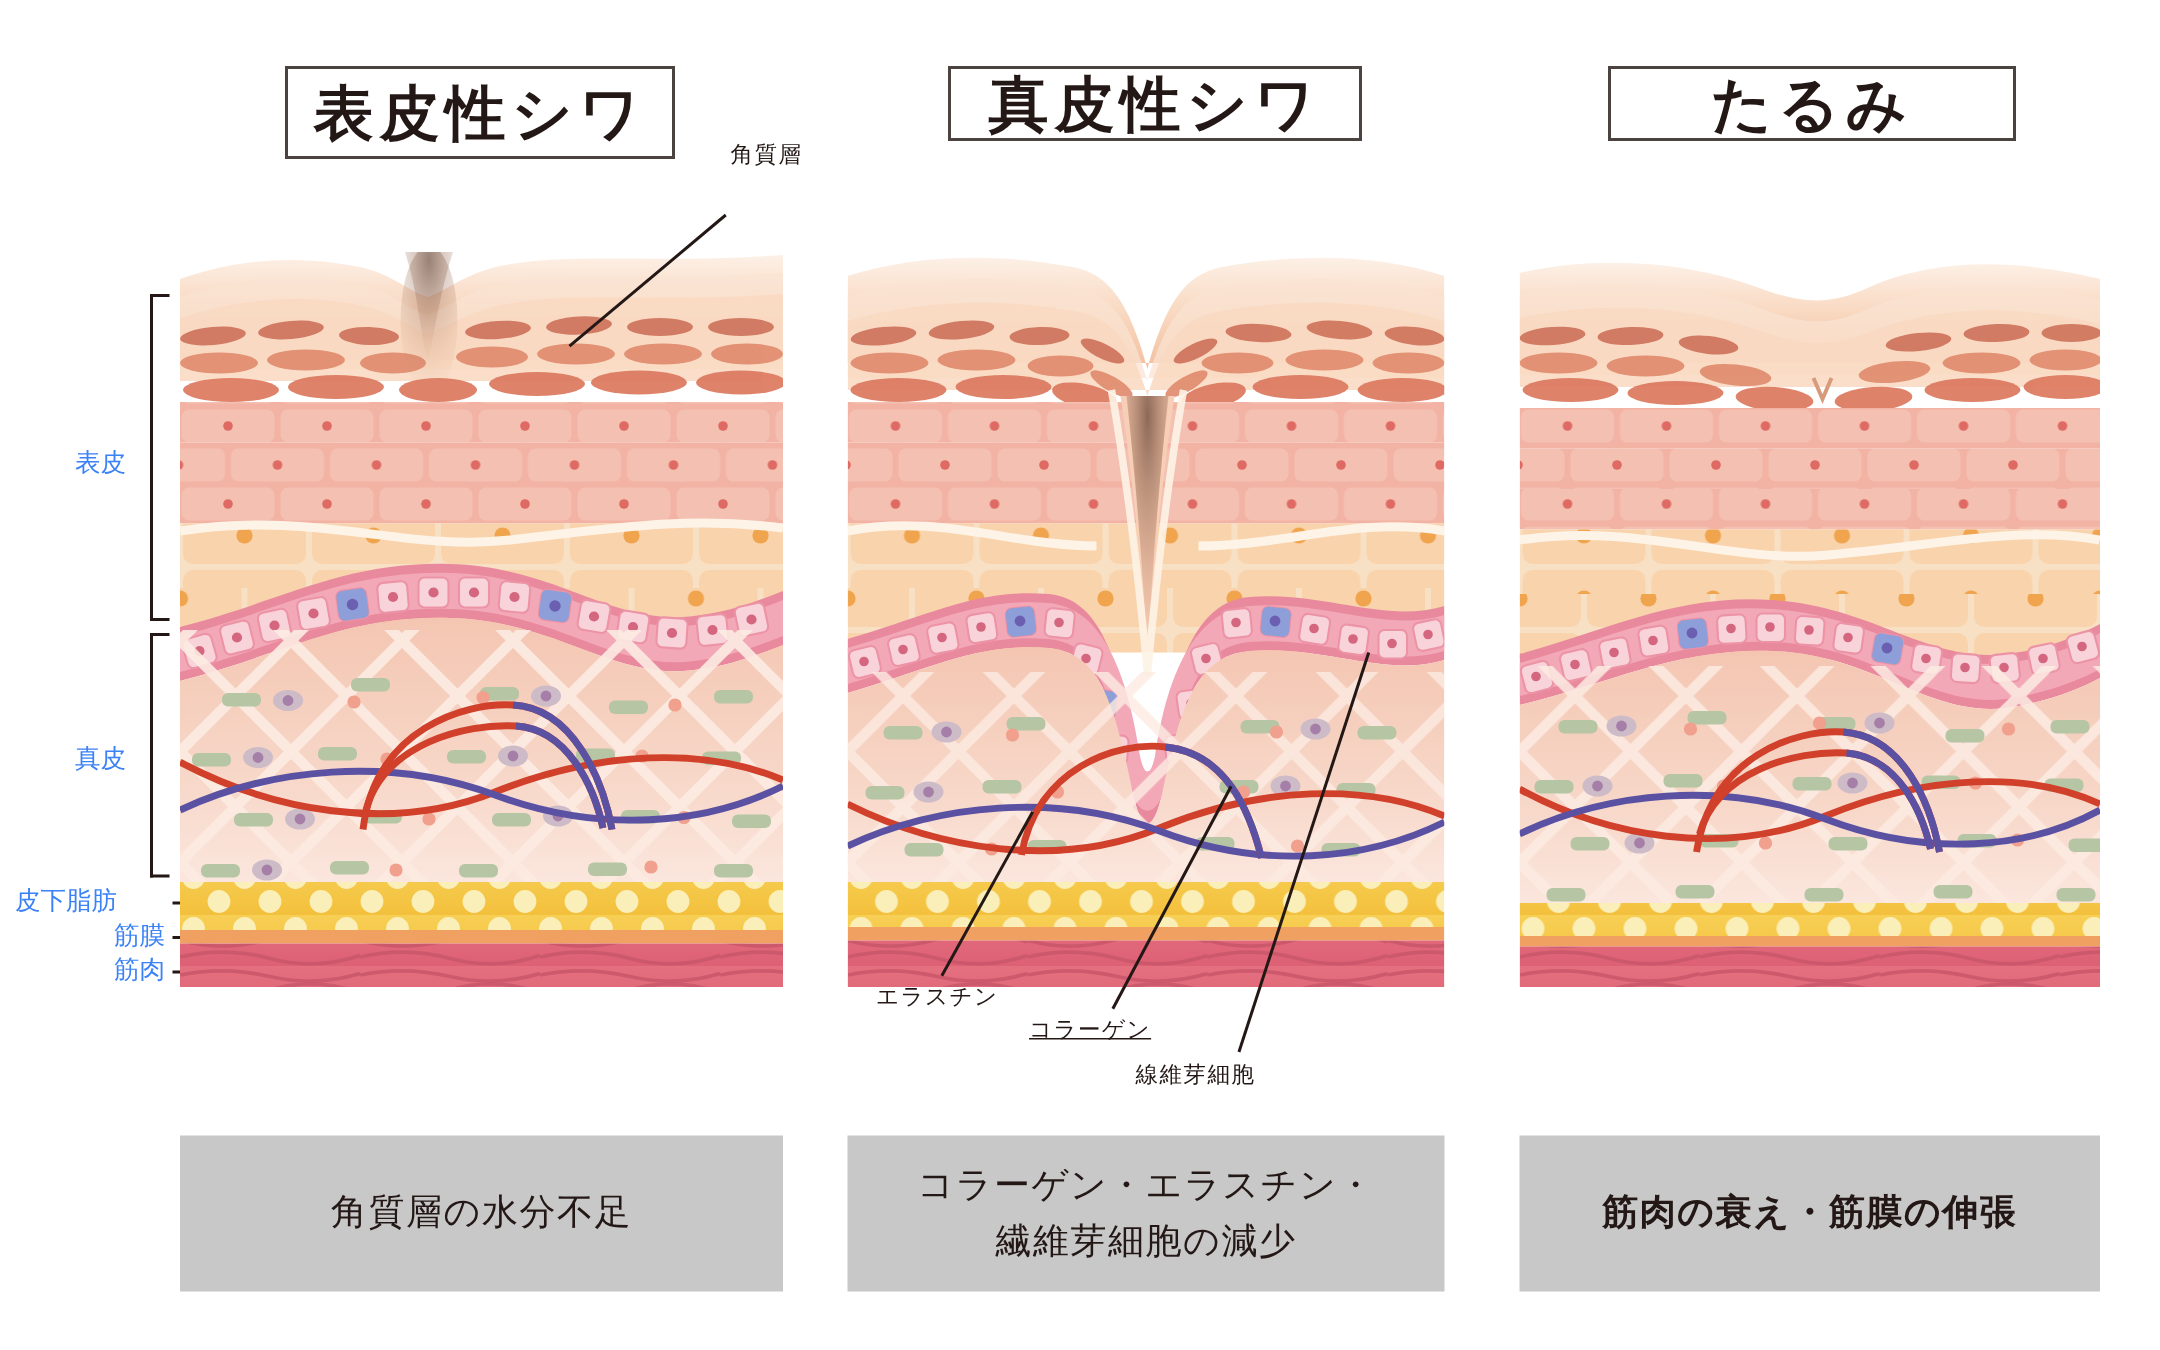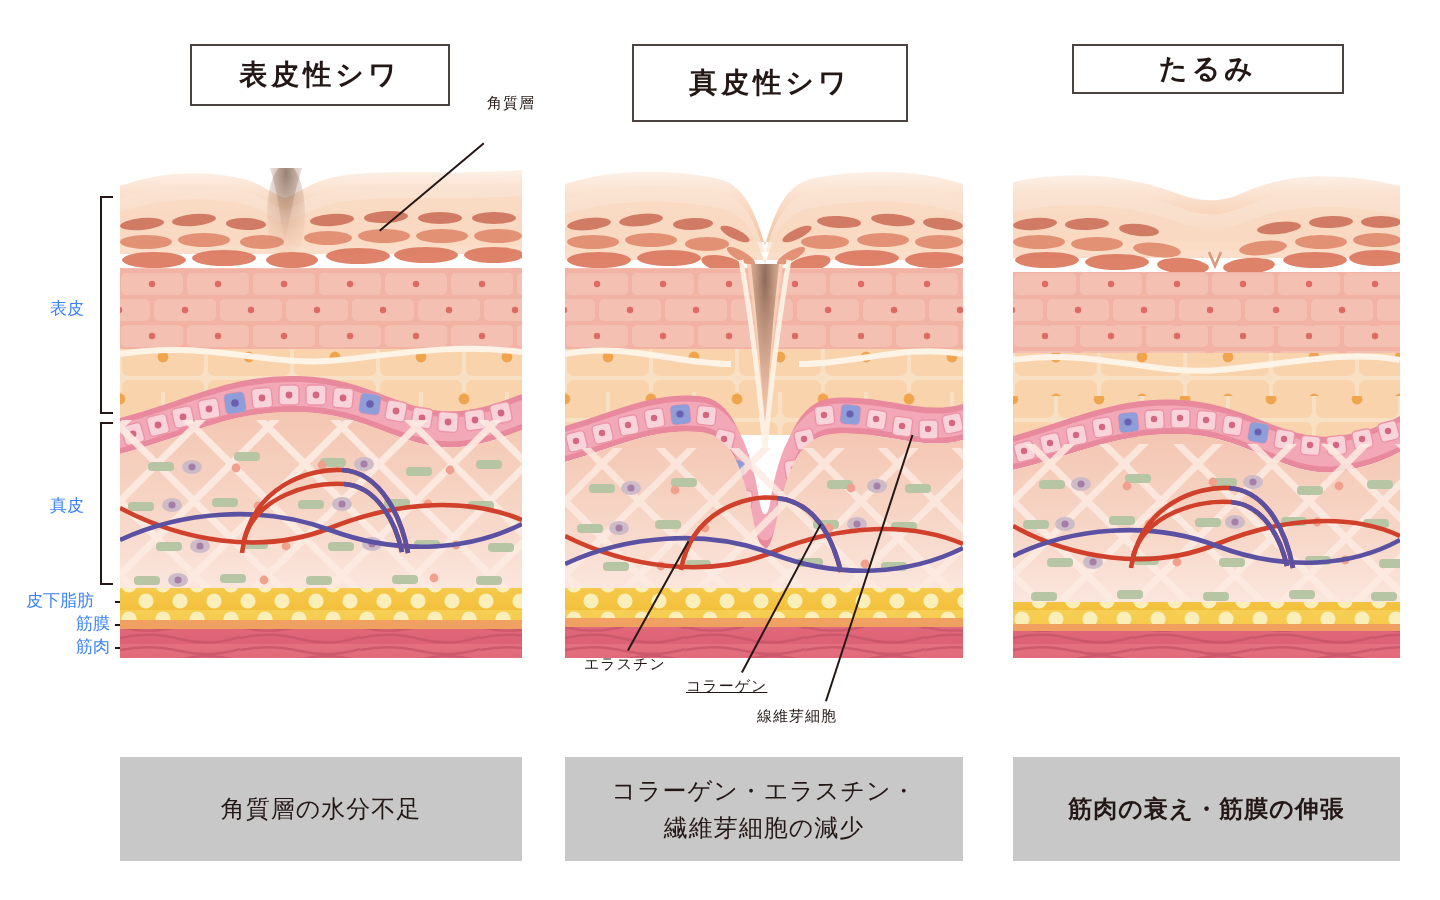--- a/index.html
+++ b/index.html
@@ -7,21 +7,21 @@
     width:1440px;height:900px;position:relative;overflow:hidden;
     font-family:"Liberation Sans","DejaVu Sans",sans-serif;
     color:#231815;
   }
   #stage{position:absolute;inset:0;}
 
   
   .title-box{
     position:absolute;border:2px solid #4a4340;background:#ffffff;
     display:flex;align-items:center;justify-content:center;
-    font-size:28px;font-weight:700;letter-spacing:4px;color:#231815;
+    font-size:40px;font-weight:700;letter-spacing:4px;color:#231815;
     box-sizing:border-box;
   }
 
   
   .side-label{
     position:absolute;font-size:17px;color:#3b82f6;white-space:nowrap;
     text-align:right;
   }
   .bracket{position:absolute;}
   .bracket .v{position:absolute;left:0;top:0;width:2px;height:100%;background:#231815;}
@@ -49,21 +49,21 @@
   }
 </style>
 </head>
 <body>
 
 <div id="stage">
 
   <div class="title-box" style="left:190px;top:44px;width:260px;height:62px;">
     <span>表皮性シワ</span>
   </div>
-  <div class="title-box" style="left:632px;top:44px;width:276px;height:78px;">
+  <div class="title-box" style="left:632px;top:44px;width:276px;height:50px;">
     <span>真皮性シワ</span>
   </div>
   <div class="title-box" style="left:1072px;top:44px;width:272px;height:50px;">
     <span>たるみ</span>
   </div>
 
   <div class="side-label" style="left:10px;top:297px;width:74px;">
     <span>表皮</span>
   </div>
   <div class="bracket" style="left:100px;top:196px;width:14px;height:218px;">
@@ -74,21 +74,21 @@
 
   <div class="side-label" style="left:10px;top:494px;width:74px;">
     <span>真皮</span>
   </div>
   <div class="bracket" style="left:100px;top:422px;width:14px;height:163px;">
     <div class="v"></div>
       <div class="t"></div>
       <div class="b"></div>
   </div>
 
-  <div class="side-label" style="left:10px;top:589px;width:100px;text-align:center;">
+  <div class="side-label" style="left:10px;top:589px;width:100px;text-align:left;">
     <span>皮下脂肪</span>
   </div>
   <div class="tick" style="left:115px;top:601px;width:48px;"></div>
 
   <div class="side-label" style="left:10px;top:612px;width:100px;text-align:right;">
     <span>筋膜</span>
   </div>
   <div class="tick" style="left:115px;top:624px;width:48px;"></div>
 
   <div class="side-label" style="left:10px;top:635px;width:100px;text-align:right;">

